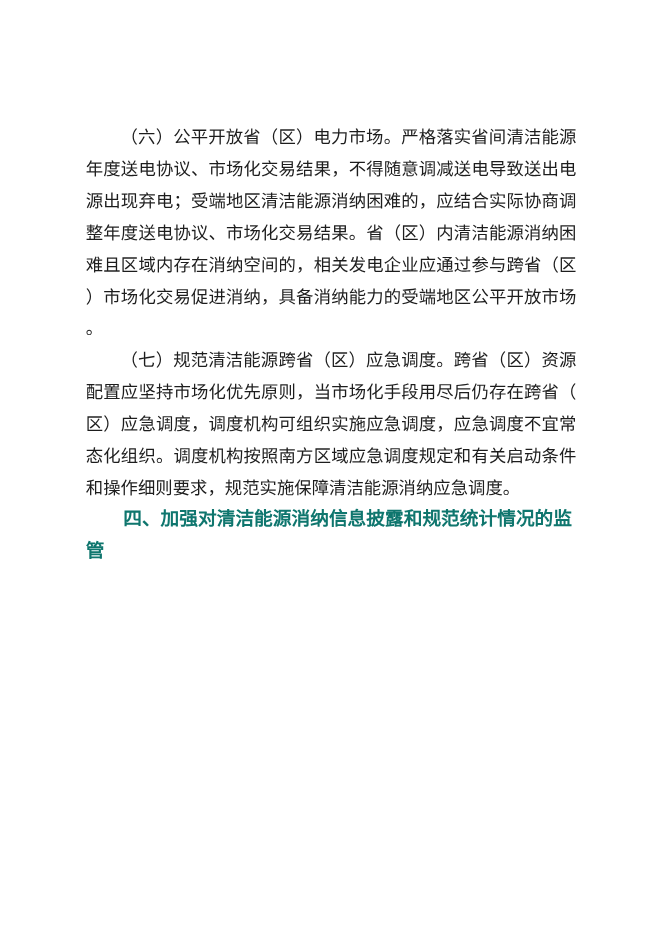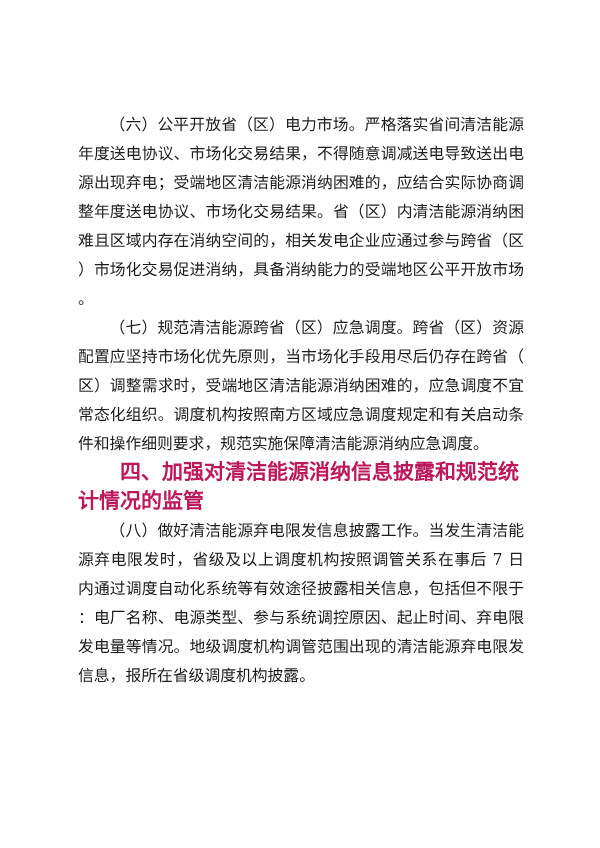--- a/index.html
+++ b/index.html
@@ -29,42 +29,41 @@
   .para {
     margin: 0;
     text-indent: 2em;
     text-justify: inter-ideograph;
     line-break: anywhere;
     overflow-wrap: anywhere;
   }
   .heading {
     margin: 0;
     text-indent: 2em;
-    font-size: 21px;
+    font-size: 17px;
     line-height: 29px;
     font-weight: 700;
-    color: #be185d;
+    color: #0f766e;
     font-family: "DejaVu Sans", "Liberation Sans", sans-serif;
     text-align: left;
   }
   .page-number {
     position: absolute;
     left: 80px;
     top: 784px;
     font-size: 13px;
     line-height: 16px;
     letter-spacing: 1px;
     color: #3a3a3a;
     font-family: "DejaVu Serif", "Liberation Serif", serif;
   }
 </style>
 </head>
 <body>
 
 <div class="page">
   <div class="text-block">
     <p class="para">（六）公平开放省（区）电力市场。严格落实省间清洁能源年度送电协议、市场化交易结果，不得随意调减送电导致送出电源出现弃电；受端地区清洁能源消纳困难的，应结合实际协商调整年度送电协议、市场化交易结果。省（区）内清洁能源消纳困难且区域内存在消纳空间的，相关发电企业应通过参与跨省（区）市场化交易促进消纳，具备消纳能力的受端地区公平开放市场。</p>
-    <p class="para">（七）规范清洁能源跨省（区）应急调度。跨省（区）资源配置应坚持市场化优先原则，当市场化手段用尽后仍存在跨省（区）调整需求时，受端地区清洁能源消纳困难的，应急调度不宜常态化组织。调度机构按照南方区域应急调度规定和有关启动条件和操作细则要求，规范实施保障清洁能源消纳应急调度。</p>
+    <p class="para">（七）规范清洁能源跨省（区）应急调度。跨省（区）资源配置应坚持市场化优先原则，当市场化手段用尽后仍存在跨省（区）应急调度，调度机构可组织实施应急调度，应急调度不宜常态化组织。调度机构按照南方区域应急调度规定和有关启动条件和操作细则要求，规范实施保障清洁能源消纳应急调度。</p>
     <h2 class="heading">四、加强对清洁能源消纳信息披露和规范统计情况的监管</h2>
-    <p class="para">（八）做好清洁能源弃电限发信息披露工作。当发生清洁能源弃电限发时，省级及以上调度机构按照调管关系在事后 7 日内通过调度自动化系统等有效途径披露相关信息，包括但不限于：电厂名称、电源类型、参与系统调控原因、起止时间、弃电限发电量等情况。地级调度机构调管范围出现的清洁能源弃电限发信息，报所在省级调度机构披露。</p>
   </div>
   <div class="page-number">— 4 —</div>
 </div>
 
 </body></html>

